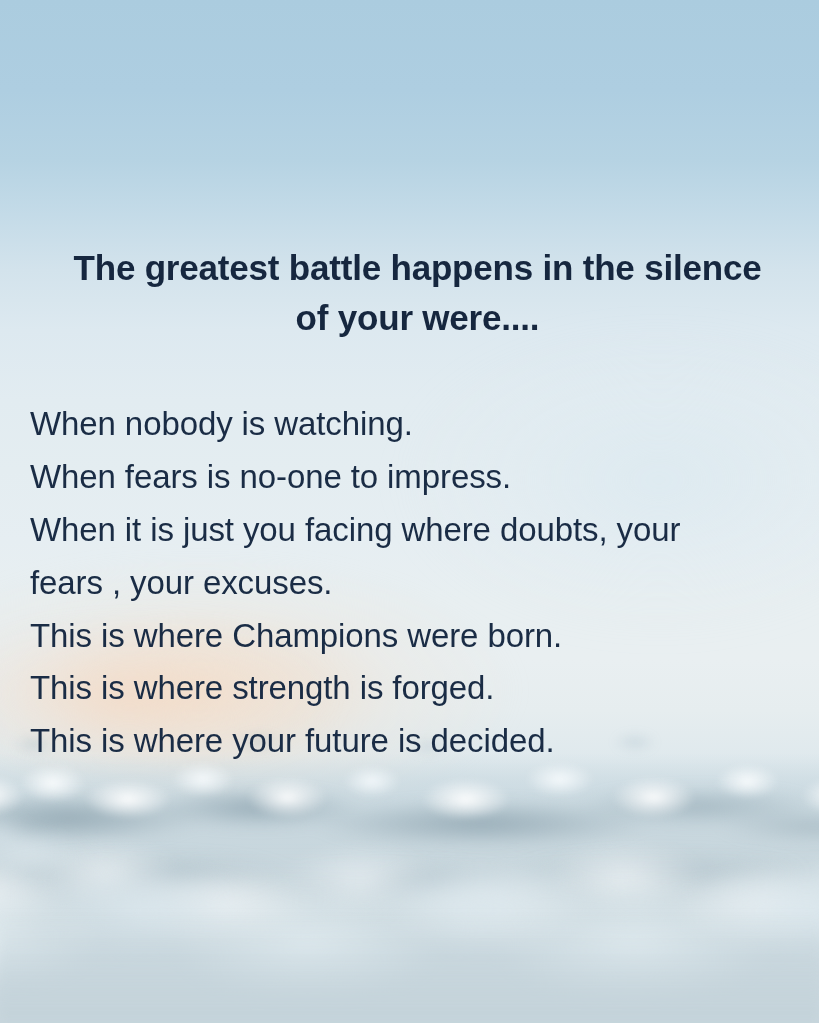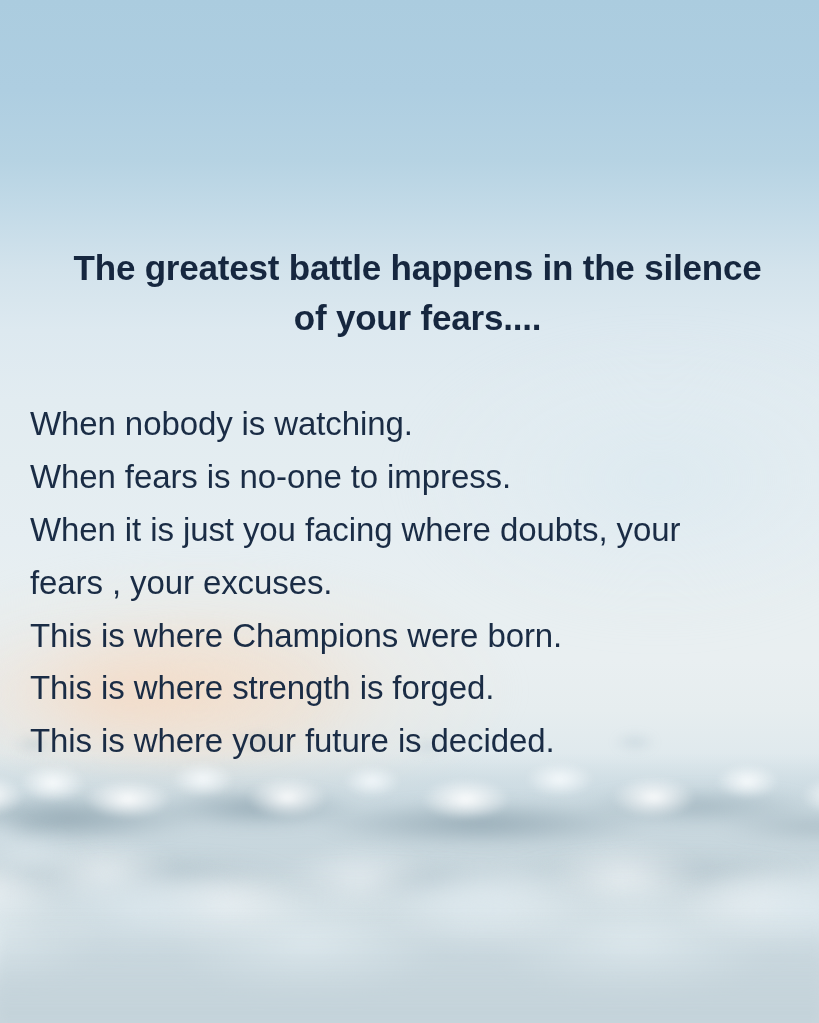--- a/index.html
+++ b/index.html
@@ -253,21 +253,21 @@
     <div class="cloud-foreground">
       <div class="cloud-left-peak"></div>
     </div>
     <div class="cloud-bottom-haze"></div>
   </div>
 
   <div class="content">
 
     <div class="headline">
       <span class="hl-line">The greatest battle happens in the silence</span>
-      <span class="hl-line">of your fears....</span>
+      <span class="hl-line">of your were....</span>
     </div>
 
     <div class="body-block">
       <span class="body-line">When nobody is watching.</span>
       <span class="body-line">When fears is no-one to impress.</span>
       <span class="body-line">When it is just you facing where doubts, your</span>
       <span class="body-line">fears , your excuses.</span>
       <span class="body-line">This is where Champions were born.</span>
       <span class="body-line">This is where strength is forged.</span>
       <span class="body-line">This is where your future is decided.</span>

